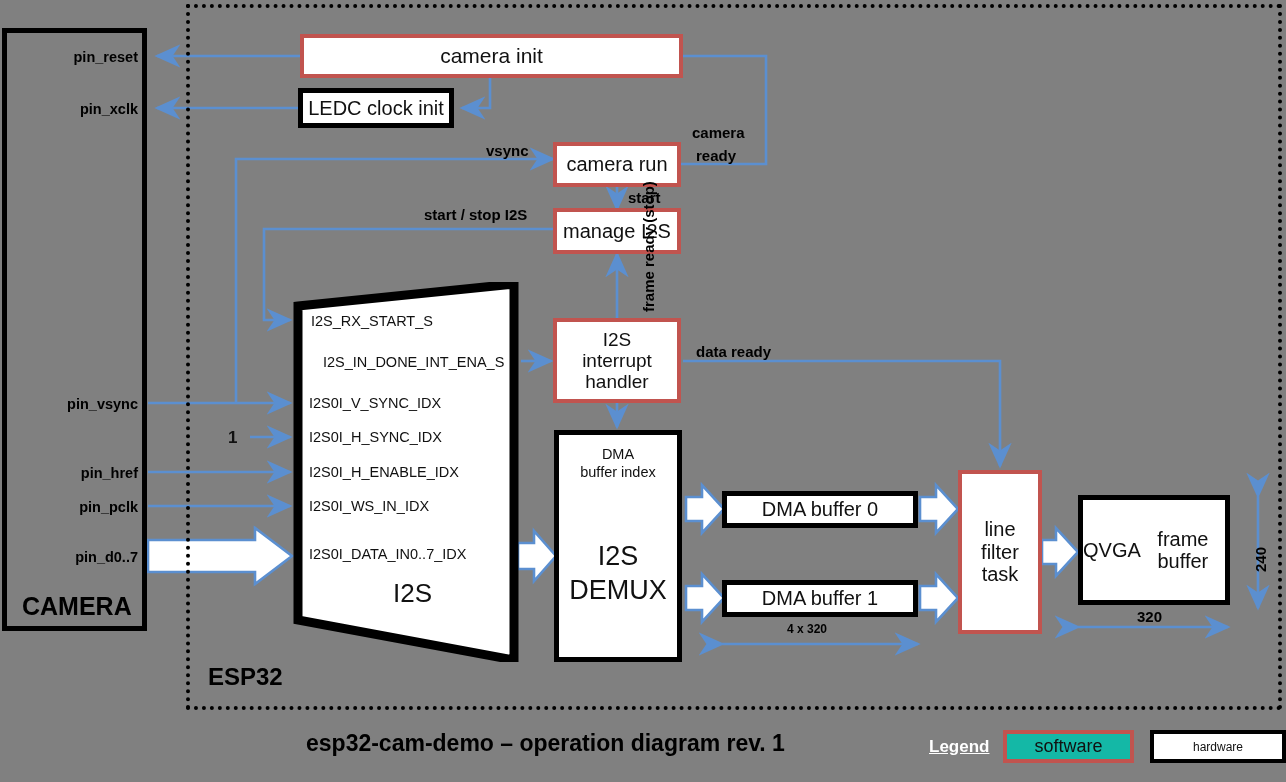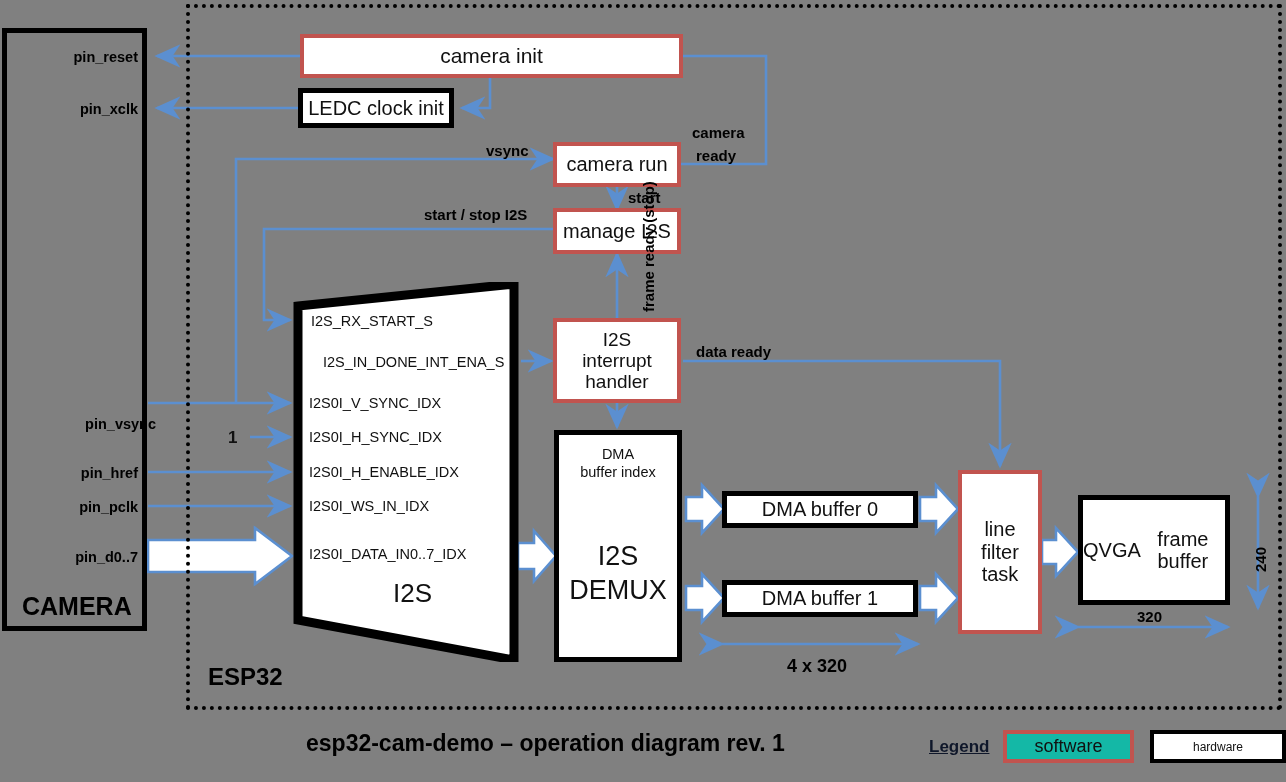--- a/index.html
+++ b/index.html
@@ -41,21 +41,21 @@
   #i2s-name{position:absolute;left:393px;top:578px;font-size:26px;color:#111;}
 
   
   #demux{position:absolute;left:554px;top:430px;width:128px;height:232px;
     border:5px solid #000;box-sizing:border-box;background:#fff;}
   #demux-idx{position:absolute;left:0;right:0;top:10px;text-align:center;font-size:14.5px;color:#111;line-height:1.25;}
   #demux-name{position:absolute;left:0;right:0;top:105px;text-align:center;font-size:27px;color:#111;line-height:1.25;}
 
   
   #caption{position:absolute;left:306px;top:730px;font-size:23px;font-weight:bold;color:#000;white-space:nowrap;}
-  #legend-word{position:absolute;left:929px;top:737px;font-size:17px;font-weight:bold;color:#0f172a;text-decoration:underline;}
+  #legend-word{position:absolute;left:929px;top:737px;font-size:17px;font-weight:bold;color:#ffffff;text-decoration:underline;}
   #legend-sw{position:absolute;left:1003px;top:730px;width:131px;height:33px;border:4px solid #c1544f;
     box-sizing:border-box;background:#14b8a6;display:flex;align-items:center;justify-content:center;font-size:18px;color:#111;}
   #legend-hw{position:absolute;left:1150px;top:730px;width:136px;height:33px;border:4px solid #000;
     box-sizing:border-box;background:#fff;display:flex;align-items:center;justify-content:center;font-size:12px;color:#111;}
 
   .rot{position:absolute;transform-origin:left top;white-space:nowrap;}
 </style>
 </head>
 <body>
 
@@ -125,21 +125,21 @@
 
       <path d="M1042,540 L1056,540 L1056,528 L1078,552 L1056,576 L1056,564 L1042,564 Z"></path>
     </g>
   </svg>
 
   <div id="camera-block"></div>
   <div id="camera-title">CAMERA</div>
 
   <div class="pinlabel" style="left:10px;top:49px;width:128px;">pin_reset</div>
   <div class="pinlabel" style="left:10px;top:101px;width:128px;">pin_xclk</div>
-  <div class="pinlabel" style="left:28px;top:396px;width:128px;margin-top:20px;">pin_vsync</div>
+  <div class="pinlabel" style="left:10px;top:396px;width:128px;">pin_vsync</div>
   <div class="pinlabel" style="left:10px;top:465px;width:128px;">pin_href</div>
   <div class="pinlabel" style="left:10px;top:499px;width:128px;">pin_pclk</div>
   <div class="pinlabel" style="left:10px;top:549px;width:128px;">pin_d0..7</div>
 
   <div id="esp32-boundary"></div>
   <div id="esp32-title">ESP32</div>
 
   <div class="box sw" style="left:300px;top:34px;width:383px;height:44px;font-size:21px;">camera init</div>
 
   <div class="box hw" style="left:298px;top:88px;width:156px;height:40px;font-size:20px;">LEDC clock init</div>
@@ -197,21 +197,21 @@
   <div class="lbl" style="left:486px;top:142px;font-size:15px;">vsync</div>
   <div class="lbl" style="left:692px;top:124px;font-size:15px;">camera</div>
   <div class="lbl" style="left:696px;top:147px;font-size:15px;">ready</div>
   <div class="lbl" style="left:628px;top:189px;font-size:15px;">start</div>
   <div class="lbl" style="left:424px;top:206px;font-size:15px;">start / stop I2S</div>
   <div class="lbl" style="left:696px;top:343px;font-size:15px;">data ready</div>
   <div class="plain" style="left:228px;top:428px;font-size:17px;font-weight:bold;">1</div>
 
   <div class="rot lbl" style="left:640px;top:312px;font-size:15px;transform:rotate(-90deg);">frame ready (stop)</div>
 
-  <div class="lbl" style="left:787px;top:622px;font-size:18px;margin-top:34px;">4 x 320</div>
+  <div class="lbl" style="left:787px;top:622px;font-size:12px;">4 x 320</div>
   <div class="lbl" style="left:1137px;top:608px;font-size:15px;">320</div>
   <div class="rot lbl" style="left:1252px;top:572px;font-size:15px;transform:rotate(-90deg);">240</div>
 
   <div id="caption">esp32-cam-demo – operation diagram rev. 1</div>
   <div id="legend-word">Legend</div>
   <div id="legend-sw">software</div>
   <div id="legend-hw">hardware</div>
 
 </div>
 

